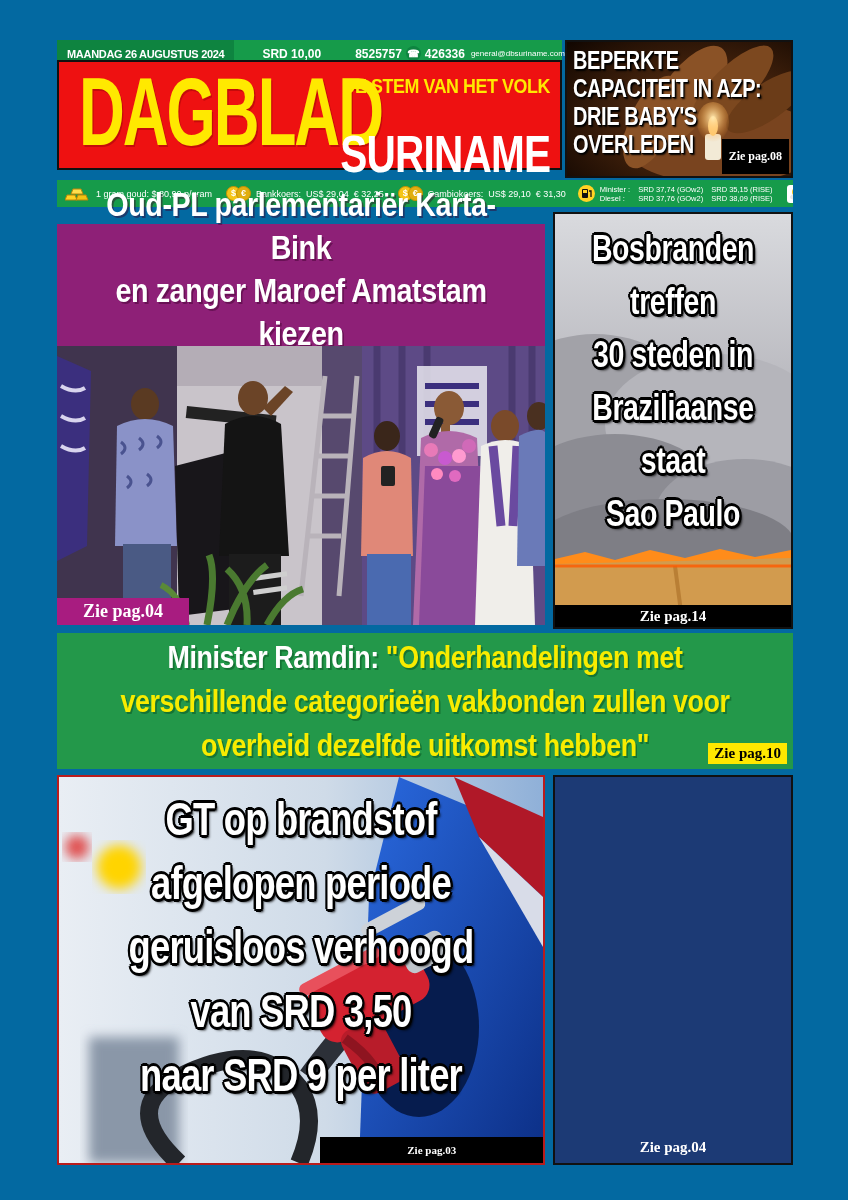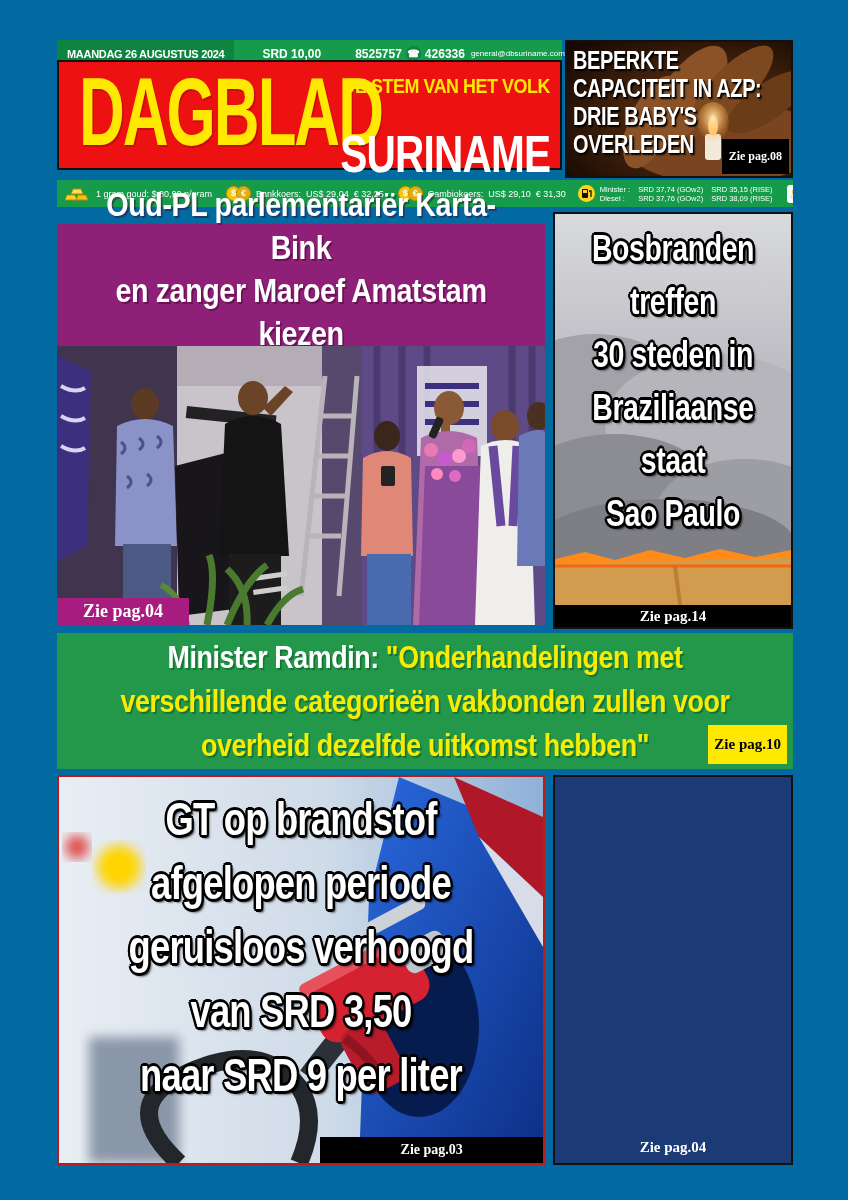--- a/index.html
+++ b/index.html
@@ -85,30 +85,30 @@
                  text-align:center; line-height:22px; }
 
   
   .banner { position:absolute; left:57px; top:633px; width:736px; height:136px;
             background:#23984a; display:flex; flex-direction:column; justify-content:center; }
   .banner .ln { text-align:center; font-weight:bold; font-size:32px; line-height:44px;
                 letter-spacing:-0.5px; transform:scaleX(.84); white-space:nowrap;
                 color:#f8ec00; text-shadow:2px 2px 0 rgba(0,60,20,.4); }
   .banner .speaker { color:#ffffff; }
   .badge-yellow { position:absolute; right:6px; bottom:5px; background:#ffe800; color:#000;
-                  font-family:"Liberation Serif", serif; font-weight:bold; font-size:15px; padding:11px 6px; }
+                  font-family:"Liberation Serif", serif; font-weight:bold; font-size:15px; padding:2px 6px; }
 
   
   .fuel { position:absolute; left:57px; top:775px; width:488px; height:390px;
           border:2px solid #b91c1c; overflow:hidden; }
   .fuel svg { position:absolute; inset:0; }
   .fuel-head { position:absolute; left:0; top:10px; width:100%; text-align:center; }
   .fuel-head .ln { display:block; font-weight:bold; font-size:46px; line-height:64px;
                    letter-spacing:-1px; transform:scaleX(.92); }
-  .fuel .strip-black { width:46%; left:auto; right:0; height:26px; font-size:14px; line-height:26px;margin-left:36px; }
+  .fuel .strip-black { width:46%; left:auto; right:0; height:26px; font-size:11px; line-height:26px;margin-left:36px; }
 
   
   .violence { position:absolute; left:553px; top:775px; width:240px; height:390px;
               background:#1c3a75; border:2px solid #111; }
   .violence-head { position:absolute; left:0; top:8px; width:100%; text-align:center; }
   .violence-head .ln { display:block; color:#fff; font-weight:bold; font-size:35px; line-height:42px;
                        letter-spacing:-0.5px; transform:scaleX(.95); }
   .violence-ref { position:absolute; left:0; bottom:7px; width:100%; text-align:center; color:#fff;
                   font-family:"Liberation Serif", serif; font-weight:bold; font-size:15px; }
 </style>

